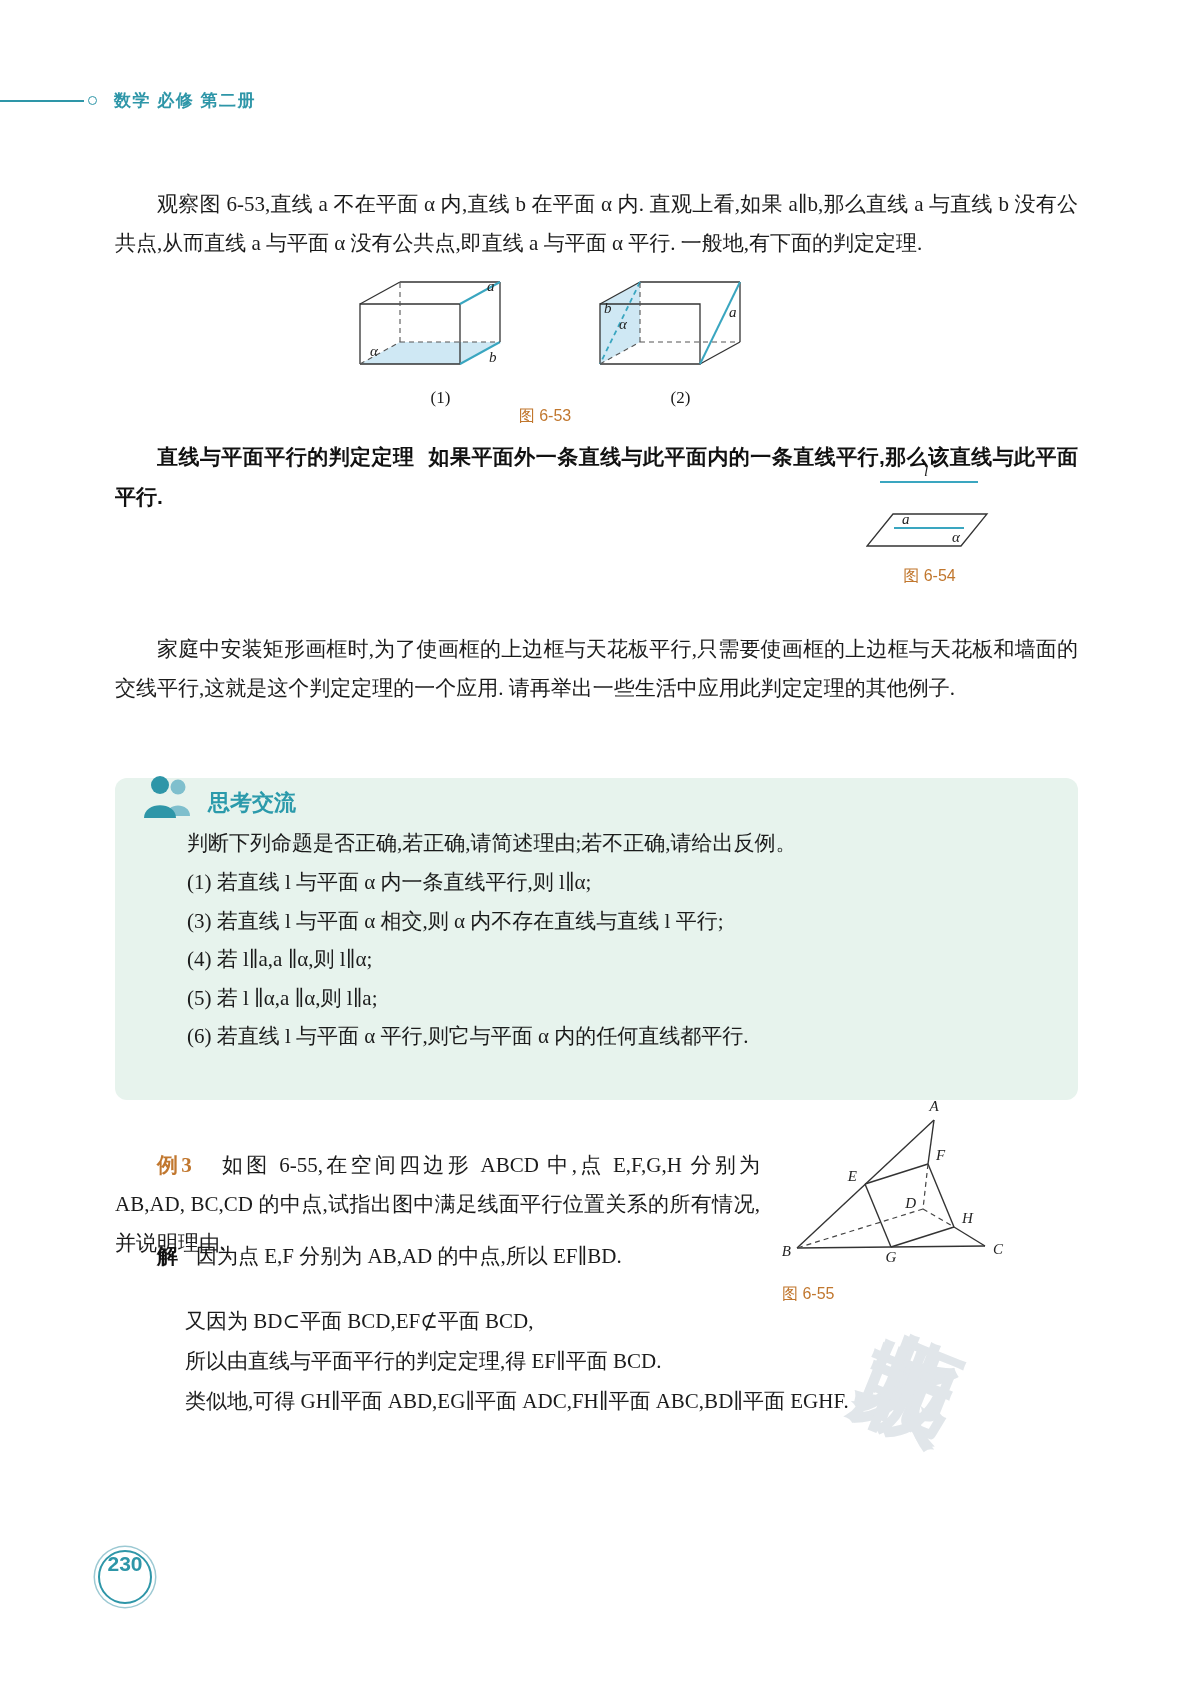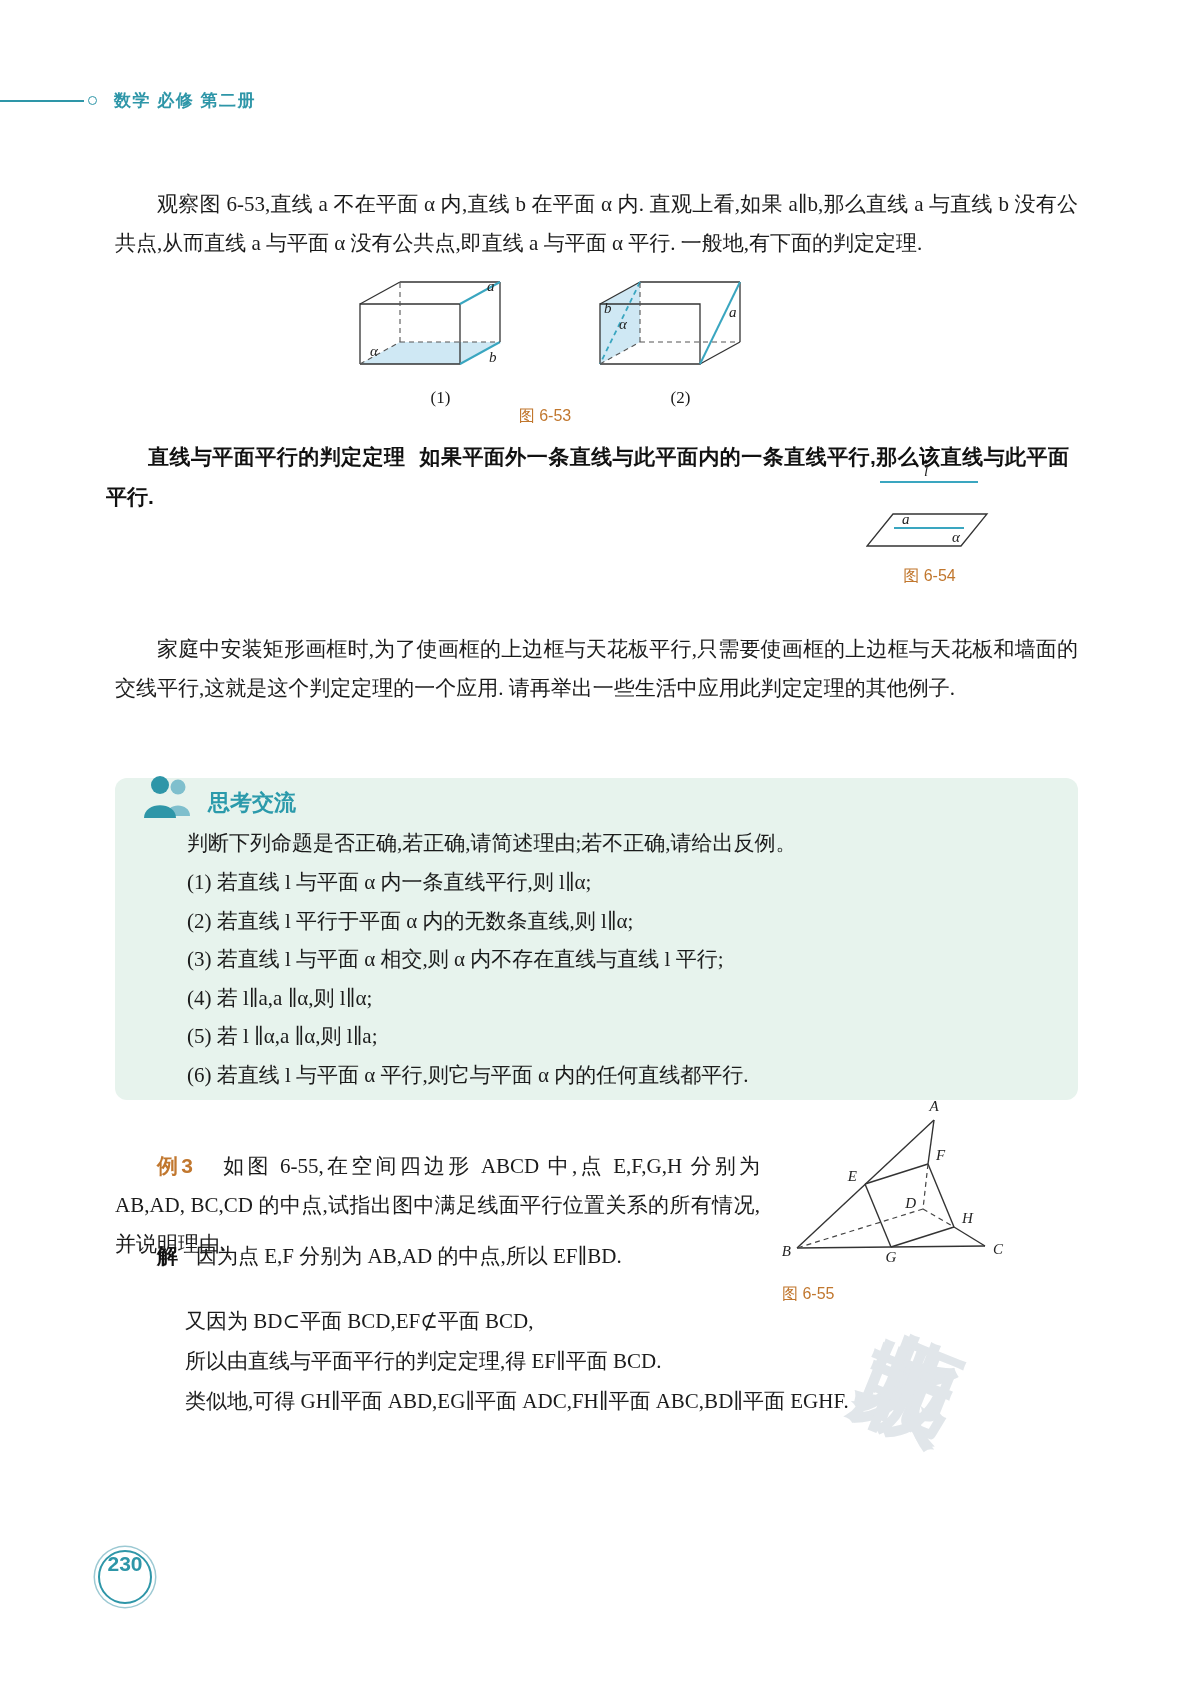--- a/index.html
+++ b/index.html
@@ -23,40 +23,40 @@
   .fig-sub { font-size:17px; margin-top:4px; }
   .fig-caption { color:#c1772e; font-size:16px; font-family:"Liberation Sans","DejaVu Sans",sans-serif; }
   .cap53 { left:280px; top:406px; width:530px; text-align:center; }
   .fig54-wrap { left:866px; top:466px; width:127px; text-align:center; }
   .fig54-wrap .fig-caption { }
   .fig55-wrap { left:782px; top:1096px; width:300px; }
   .cap55 { width:230px; margin-top:6px; }
   .flabel { font-style:italic; font-family:"Liberation Serif","DejaVu Serif",serif; font-size:15px; fill:#222; }
 
   
-  .theorem { left:106px; top:437px; width:963px; font-family:"Liberation Sans","DejaVu Sans",sans-serif;
+  .theorem { left:115px; top:437px; width:963px; font-family:"Liberation Sans","DejaVu Sans",sans-serif;
              font-weight:700; font-size:21px; line-height:40px; text-align:justify; text-indent:2em; color:#111; }
   .theorem .t-body { margin-left:14px; }
 
   
   .p-intro { left:115px; top:142px; width:963px;margin-top:43px; }
   .p-sym   { left:115px; top:515px; width:745px; }
   .p-app   { left:115px; top:630px; width:963px; }
 
   
   .disc-box   { left:115px; top:778px; width:963px; height:322px; background:#e7f3ed; border-radius:12px; }
   .disc-icon  { left:140px; top:774px; }
   .disc-title { left:208px; top:788px; color:#2b9aab; font-size:22px; font-weight:700; }
   .disc-intro { left:187px; top:824px; width:865px; font-size:21px; line-height:39px; }
   .disc-items { left:187px; top:863px; width:870px; font-size:21px; }
   .disc-items > div { line-height:38.5px; }
 
   
   .p-example { left:115px; top:1146px; width:645px; }
-  .example-label { color:#c1772e; font-weight:700; font-family:Liberation Sans, sans-serif; margin-right:27px; }
+  .example-label { color:#c1772e; font-weight:700; font-family:Liberation Serif, serif; margin-right:27px; }
   .sol-1 { left:115px; top:1236px; width:963px; }
   .sol-label { font-weight:700; font-family:"Liberation Sans","DejaVu Sans",sans-serif; margin-right:18px; color:#111; }
   .sol-2 { left:185px; top:1302px; width:900px; }
   .sol-3 { left:185px; top:1342px; width:900px; }
   .sol-4 { left:185px; top:1382px; width:900px; }
 
   
   .badge { left:98px; top:1550px; width:50px; height:50px; border:2.5px solid #2e96a8;
            box-shadow:0 0 0 3px #ffffff, 0 0 0 4.5px #9cc9d3; border-radius:50%;
            display:flex; align-items:flex-start; justify-content:center;
@@ -156,21 +156,20 @@
       <circle cx="38" cy="13" r="7.5" fill="#7fbfcd"></circle>
       <path d="M26 42 C26 28 50 28 50 42 Z" fill="#7fbfcd"></path>
       <circle cx="20" cy="11" r="9" fill="#2e96a8"></circle>
       <path d="M4 44 C4 27 36 27 36 44 Z" fill="#2e96a8"></path>
     </svg>
   </div>
   <div class="abs disc-title sans content">思考交流</div>
   <div class="abs disc-intro content">判断下列命题是否正确,若正确,请简述理由;若不正确,请给出反例。</div>
   <div class="abs disc-items content">
     <div>(1) 若直线 l 与平面 α 内一条直线平行,则 l∥α;</div>
-    <div>(2) 若直线 l 平行于平面 α 内的无数条直线,则 l∥α;</div>
     <div>(3) 若直线 l 与平面 α 相交,则 α 内不存在直线与直线 l 平行;</div>
     <div>(4) 若 l∥a,a ∥α,则 l∥α;</div>
     <div>(5) 若 l ∥α,a ∥α,则 l∥a;</div>
     <div>(6) 若直线 l 与平面 α 平行,则它与平面 α 内的任何直线都平行.</div>
   </div>
 
   <div class="abs body-text indent p-example content">
     <span class="example-label">例3</span><span>如图 6-55,在空间四边形 ABCD 中,点 E,F,G,H 分别为 AB,AD, BC,CD 的中点,试指出图中满足线面平行位置关系的所有情况,并说明理由.</span>
   </div>
 

